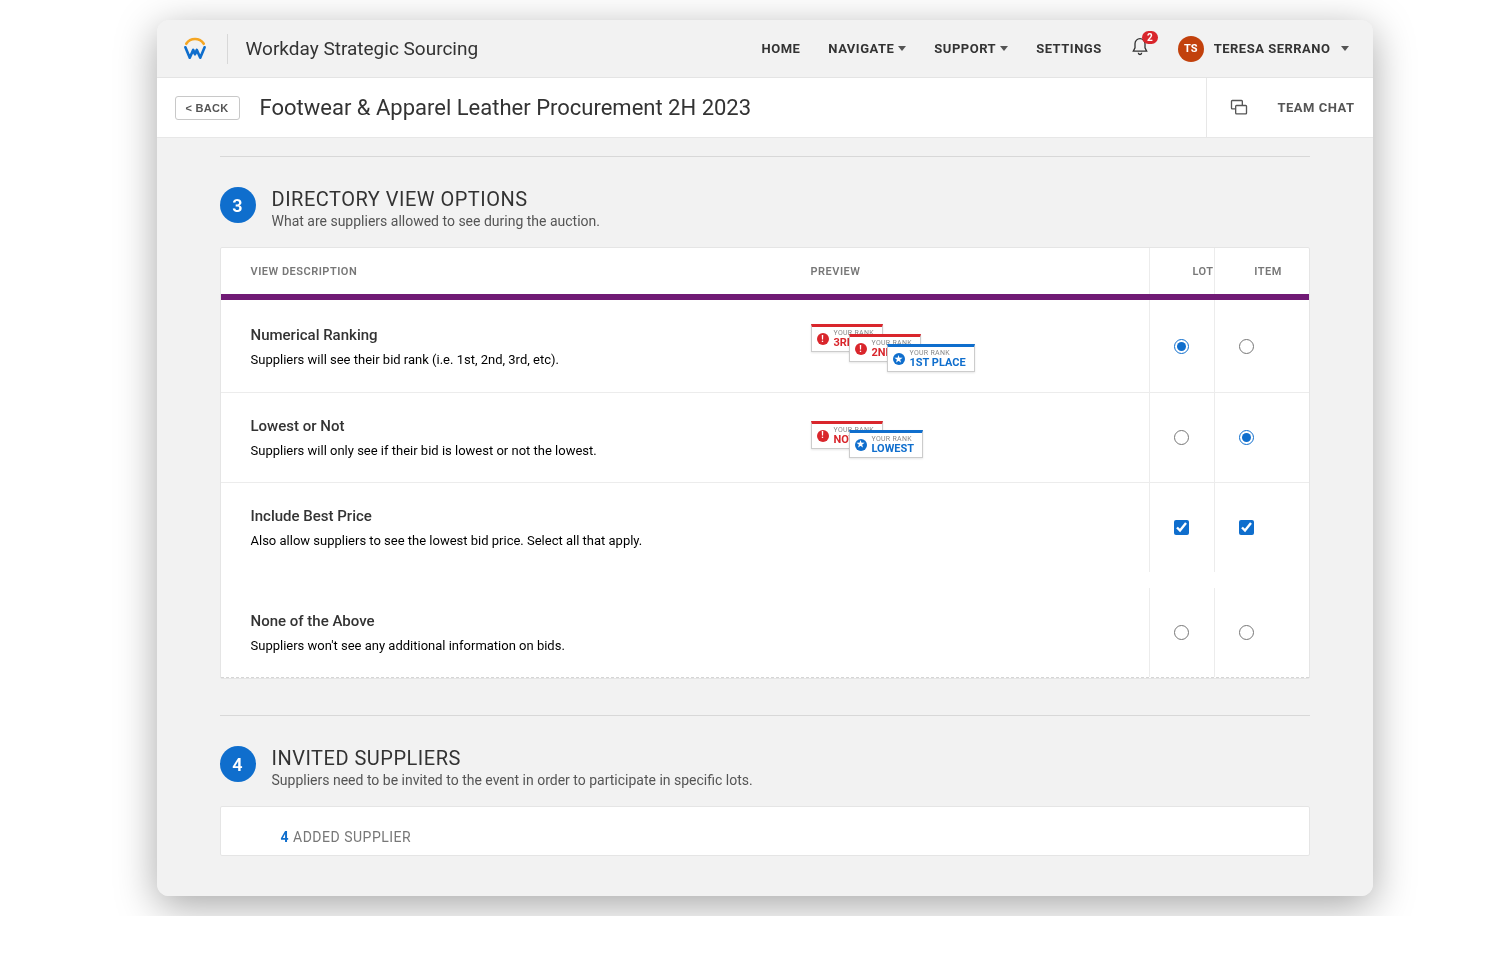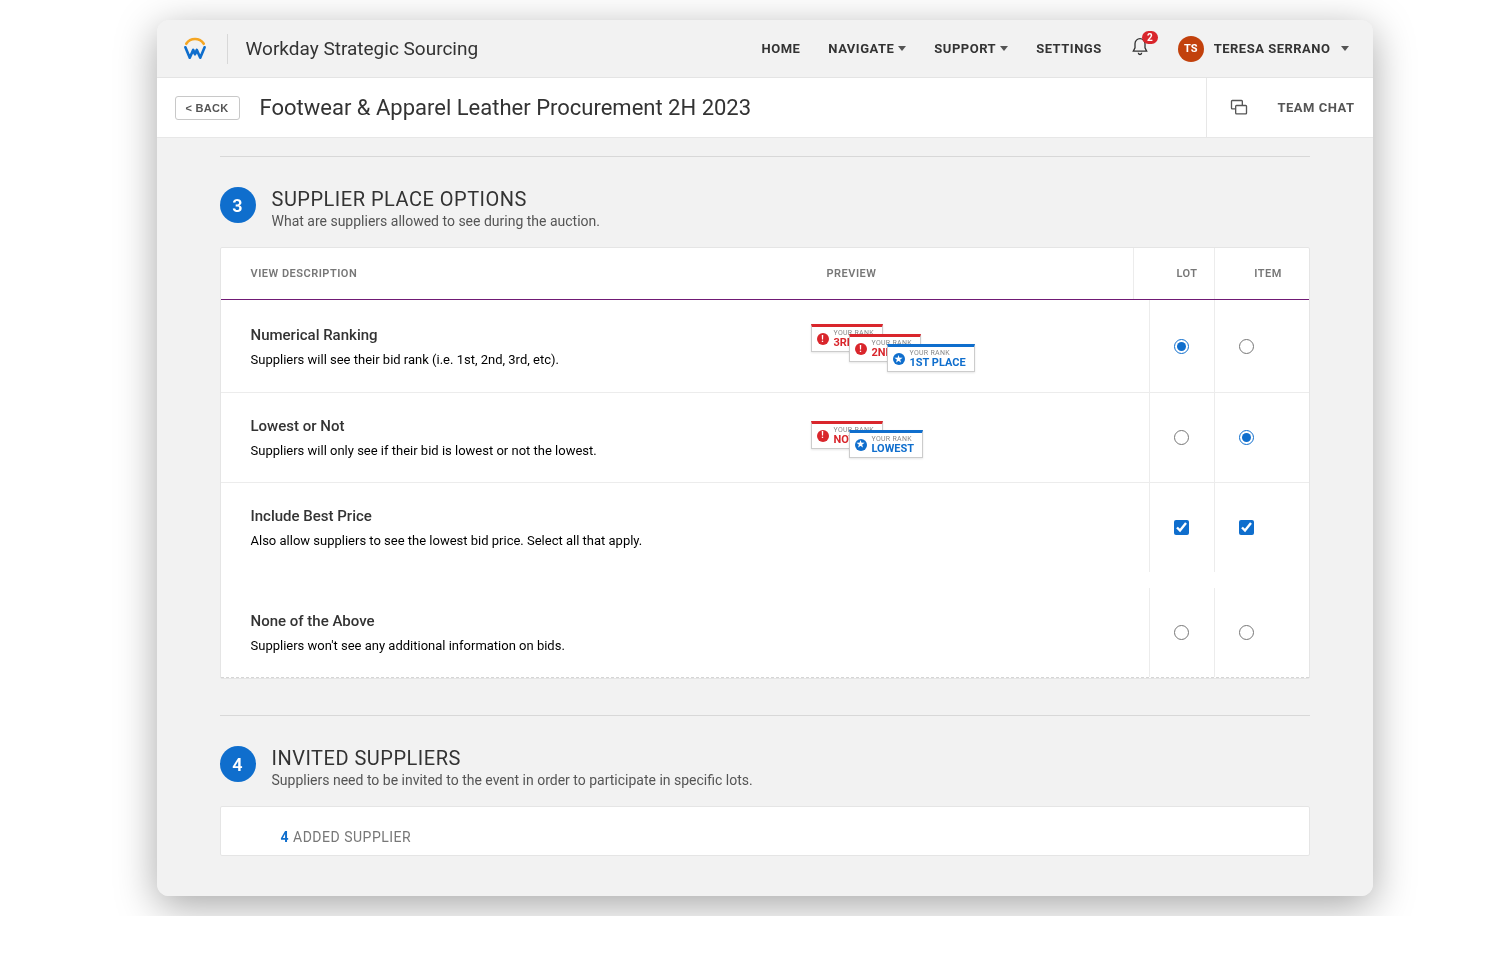--- a/index.html
+++ b/index.html
@@ -151,22 +151,21 @@
   
   .opt-table { width:100%; }
   .opt-header, .opt-row {
     display:grid;
     grid-template-columns: 560px 1fr 65px 65px;
     align-items:center;
     padding: 0 30px;
   }
   .opt-header {
     height:52px;
-    border-bottom:1px solid #701a75;
-    gap:16px;
+    border-bottom:6px solid #701a75;
   }
   .col-head {
     font-size:11px; color:#777; letter-spacing:0.5px; font-weight:600;
   }
   .col-head.center { text-align:center; }
   .opt-row {
     padding-top:24px; padding-bottom:24px;
     border-bottom:1px solid #ececec;
     position:relative;
   }
@@ -290,21 +289,21 @@
     </div>
   </div>
 
   <div class="body">
     <div class="container">
       <hr class="hr-top">
 
       <div class="section-head">
         <div class="step-circle">3</div>
         <div>
-          <div class="section-title">SUPPLIER PLACE OPTIONS</div>
+          <div class="section-title">DIRECTORY VIEW OPTIONS</div>
           <div class="section-sub">What are suppliers allowed to see during the auction.</div>
         </div>
       </div>
 
       <div class="panel">
         <div class="opt-table">
           <div class="opt-header">
             <div class="col-head">VIEW DESCRIPTION</div>
             <div class="col-head">PREVIEW</div>
             <div class="radio-cell">

